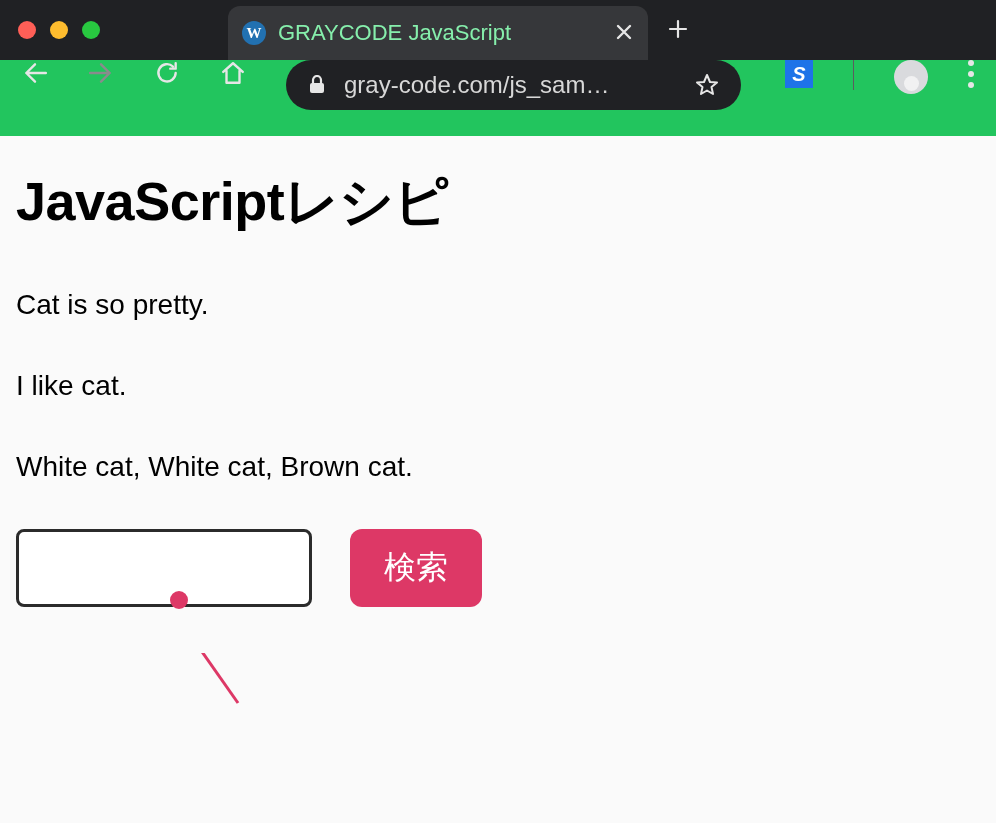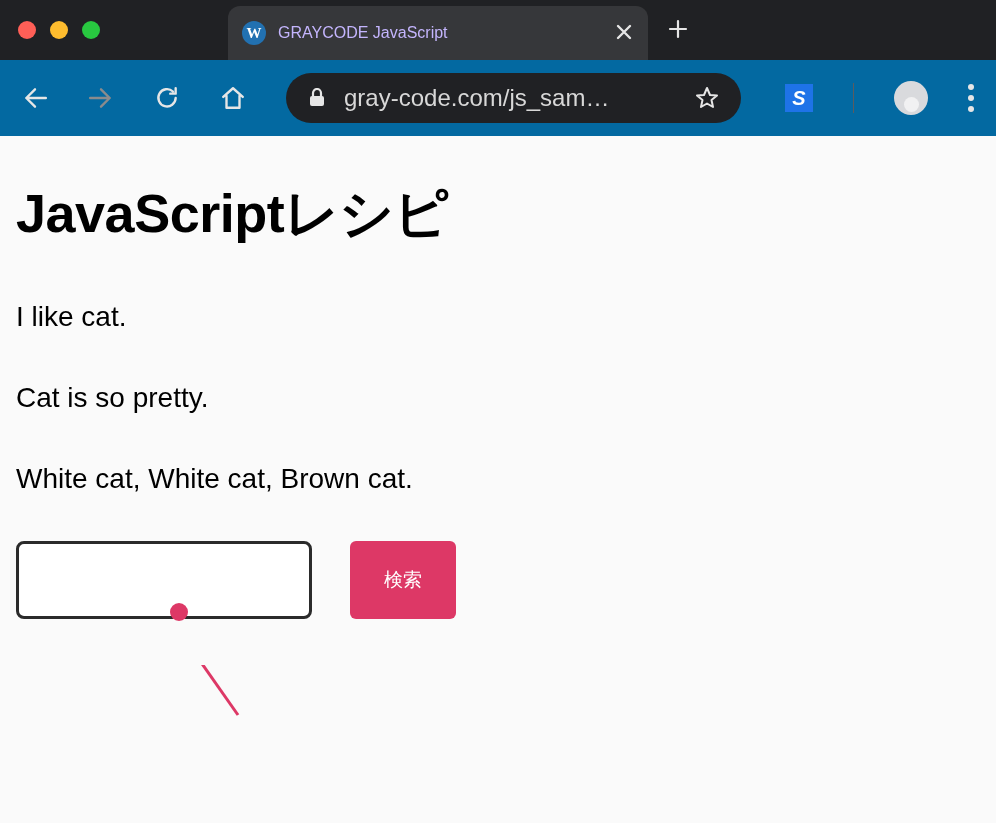--- a/index.html
+++ b/index.html
@@ -37,30 +37,30 @@
   gap: 12px;
   align-self: flex-end;
   min-width: 420px;
 }
 .tab-favicon {
   width: 24px; height: 24px; border-radius: 50%;
   background: #2271b1;
   display: flex; align-items: center; justify-content: center;
   color: #fff; font-family: Georgia, serif; font-weight: bold; font-size: 15px;
 }
-.tab-title { color: #c4b5fd; font-size: 16px; flex: 1; white-space: nowrap; overflow: hidden; }
+.tab-title { color: #86efac; font-size: 22px; flex: 1; white-space: nowrap; overflow: hidden; }
 .tab-close { color: #e6e6e6; font-size: 20px; margin-left: 40px; }
 
 .newtab { color: #e6e6e6; font-size: 26px; margin-left: 20px; }
 
 .toolbar {
   height: 76px;
-  background: #0369a1;
-  display: flex;
-  align-items: center;
+  background: #22c55e;
+  display: flex;
+  align-items: flex-start;
   padding: 0 22px;
   gap: 40px;
 }
 .tb-icon { color: #e6e6e6; display: flex; align-items: center; }
 .tb-icon.dim { color: #8a8b8d; }
 
 .addressbar {
   flex: 1;
   background: #202124;
   height: 50px;
@@ -91,21 +91,21 @@
   content: "";
   width: 15px; height: 15px; border-radius: 50%; background: #f1f1f2;
   margin-bottom: 3px;
 }
 
 .kebab { display: flex; flex-direction: column; gap: 5px; }
 .kebab span { width: 6px; height: 6px; border-radius: 50%; background: #e6e6e6; }
 
 
 .page {
-  padding: 42px 16px 0 16px;
+  padding: 30px 16px 0 16px;
   background: #fafafa;
 }
 .page h1 {
   font-size: 54px;
   font-weight: 800;
   letter-spacing: -0.5px;
   margin-bottom: 46px;
 }
 .page p {
   font-size: 28px;
@@ -128,23 +128,23 @@
   border-radius: 8px;
   font-size: 24px;
   padding: 0 14px;
   background: #fff;
 }
 .search-button {
   height: 78px;
   padding: 0 34px;
   background: #dd3866;
   color: #fff;
-  font-size: 19px;
+  font-size: 32px;
   border: none;
-  border-radius: 6px;
+  border-radius: 12px;
   cursor: pointer;
 }
 
 .annotation-dot {
   position: absolute;
   left: 154px;
   top: 62px;
   width: 18px; height: 18px;
   background: #dd3866;
   border-radius: 50%;
@@ -232,22 +232,22 @@
       <span></span>
         <span></span>
         <span></span>
     </div>
   </div>
 </div>
 
 <div class="page">
   <h1>JavaScriptレシピ</h1>
 
+  <p>Cat is so pretty.</p>
   <p>I like cat.</p>
-  <p>Cat is so pretty.</p>
   <p>White cat, White cat, Brown cat.</p>
 
   <div class="search-row">
     <input class="search-input" type="text" value="" style="">
     <button class="search-button">検索</button>
     <div class="annotation-dot"></div>
   </div>
 
   <svg class="annotation-svg" width="300" height="54">
     <line x1="163" y1="-34" x2="222" y2="50" stroke="#dd3866" stroke-width="3"></line>

